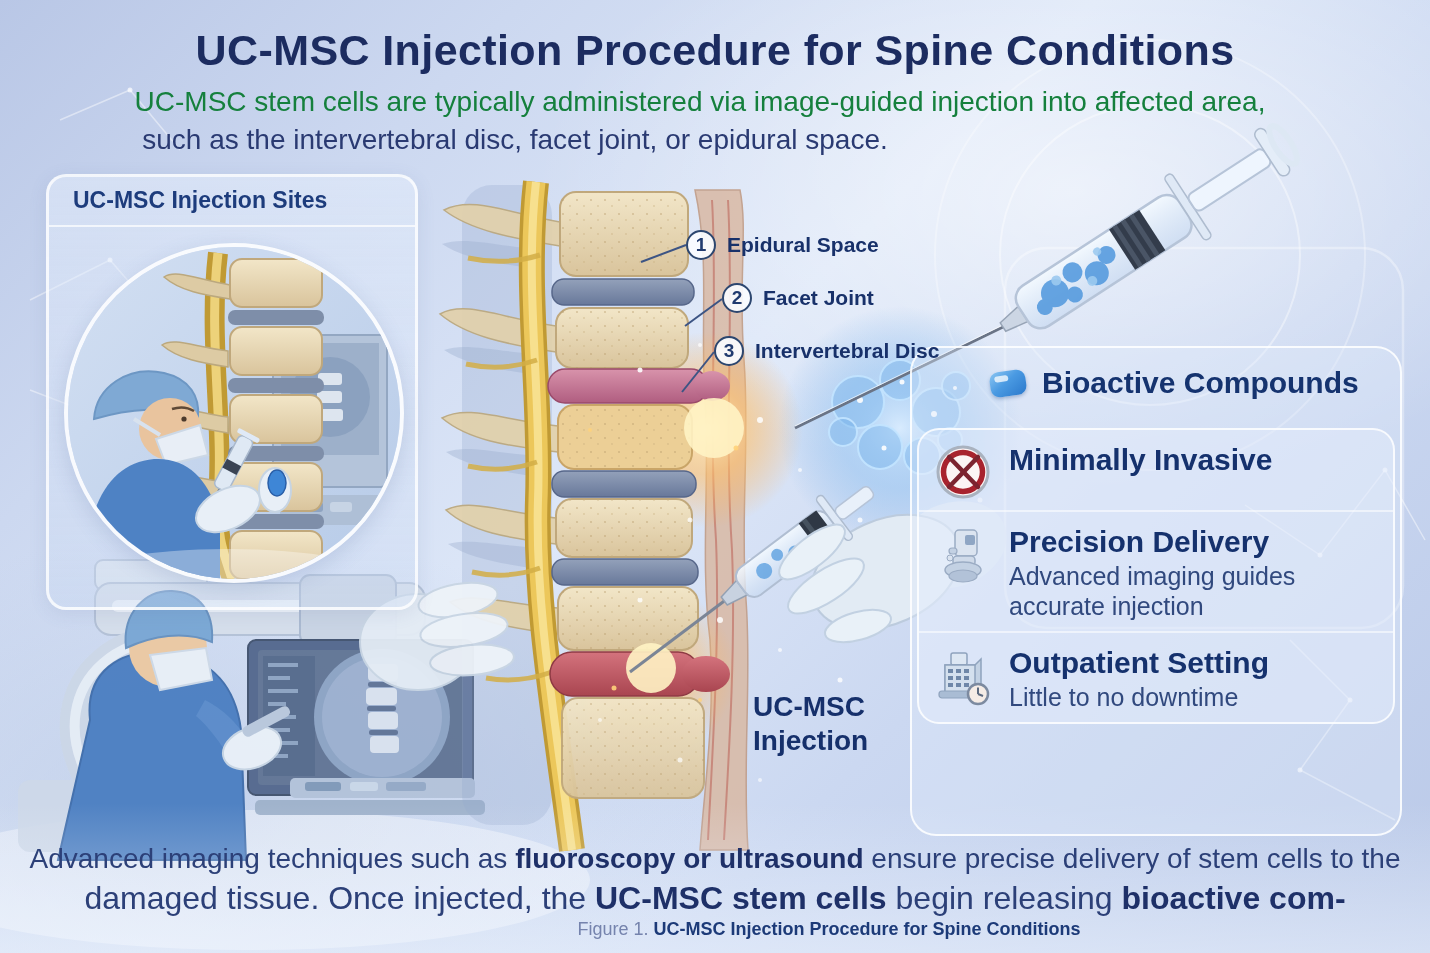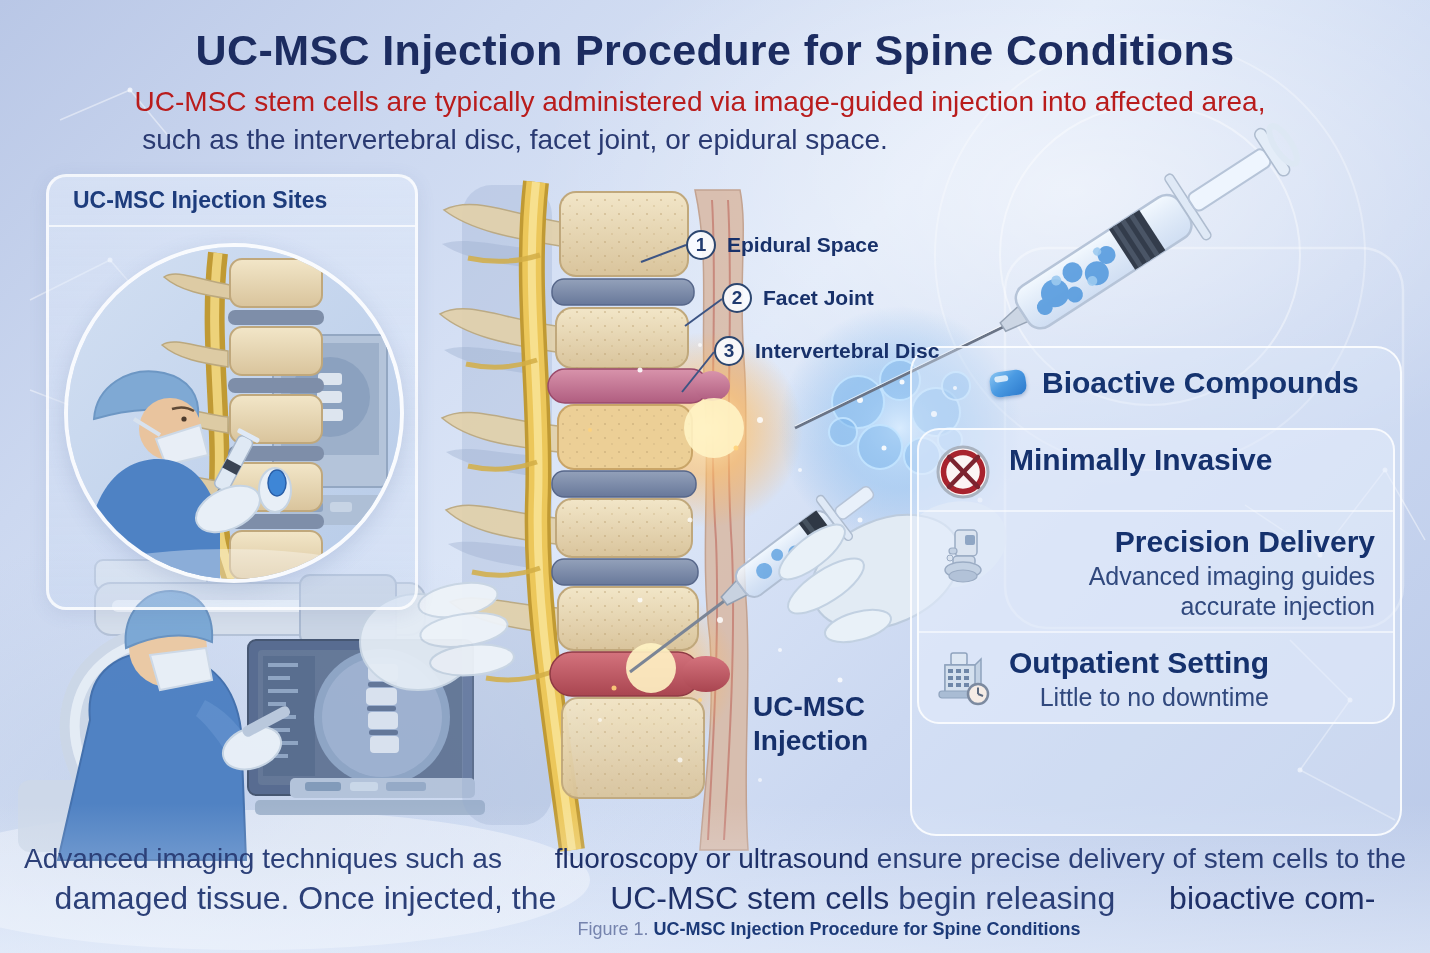--- a/index.html
+++ b/index.html
@@ -12,21 +12,21 @@
       linear-gradient(135deg,#b9c7e6 0%,#ccd8f0 22%,#dde7f8 46%,#cbd8f1 68%,#bac9e8 100%);
   }
   .layer{position:absolute;left:0;top:0;}
   
   .title{
     position:absolute;top:26px;left:0;width:100%;text-align:center;z-index:4;
     font-size:43px;font-weight:bold;color:#1c2c60;letter-spacing:.4px;
   }
   .subtitle1{
     position:absolute;top:86px;left:0;width:1400px;text-align:center;z-index:4;
-    font-size:28px;color:#b91c1c;
+    font-size:28px;color:#15803d;
   }
   .subtitle2{
     position:absolute;top:124px;left:0;width:1030px;text-align:center;z-index:4;
     font-size:28px;color:#2a3a72;
   }
   
   .left-panel{
     position:absolute;left:46px;top:174px;width:366px;height:430px;z-index:2;
     border:3px solid rgba(255,255,255,.78);border-radius:20px;
     background:linear-gradient(180deg,rgba(228,237,251,.55),rgba(204,219,243,.35));
@@ -67,35 +67,34 @@
   }
   .capsule::after{
     content:"";position:absolute;left:5px;top:4px;width:14px;height:6px;border-radius:4px;
     background:rgba(255,255,255,.75);
   }
   .rp-header-label{font-size:30px;font-weight:bold;color:#15336f;}
   .rp-inner{
     position:absolute;left:5px;top:80px;width:478px;box-sizing:border-box;
     border:2px solid rgba(255,255,255,.8);border-radius:22px;
     background:rgba(231,239,252,.42);
-    text-align:right;
   }
   .feature{display:flex;gap:14px;padding:12px 18px 10px 16px;}
   .feature + .feature{border-top:2px solid rgba(255,255,255,.55);}
   .f-icon{width:60px;flex:0 0 60px;padding-top:2px;}
   .f-title{font-size:30px;font-weight:bold;color:#15316d;line-height:35px;}
   .f-desc{font-size:25px;color:#31497e;line-height:30px;margin-top:2px;}
   
   .footer-haze{position:absolute;left:0;bottom:0;width:100%;height:150px;z-index:1;
     background:linear-gradient(180deg,rgba(240,246,255,0),rgba(240,246,255,.5));}
   .foot1{position:absolute;top:843px;left:0;width:100%;text-align:center;z-index:4;
     font-size:28px;color:#2c4078;}
   .foot2{position:absolute;top:880px;left:0;width:100%;text-align:center;z-index:4;
     font-size:32px;color:#2c4078;}
-  .fb{font-weight:normal;color:#1e3068;margin-left:45px;}
+  .fb{font-weight:bold;color:#1e3068;}
   .caption{position:absolute;top:919px;left:228px;right:0;text-align:center;z-index:4;
     font-size:18px;color:#7583ad;}
   .caption .cb{font-weight:bold;color:#1c3a78;}
   svg{display:block;}
 </style>
 </head>
 <body>
 
 <svg class="layer" width="1430" height="953" viewBox="0 0 1430 953" aria-hidden="true">
   <defs>

